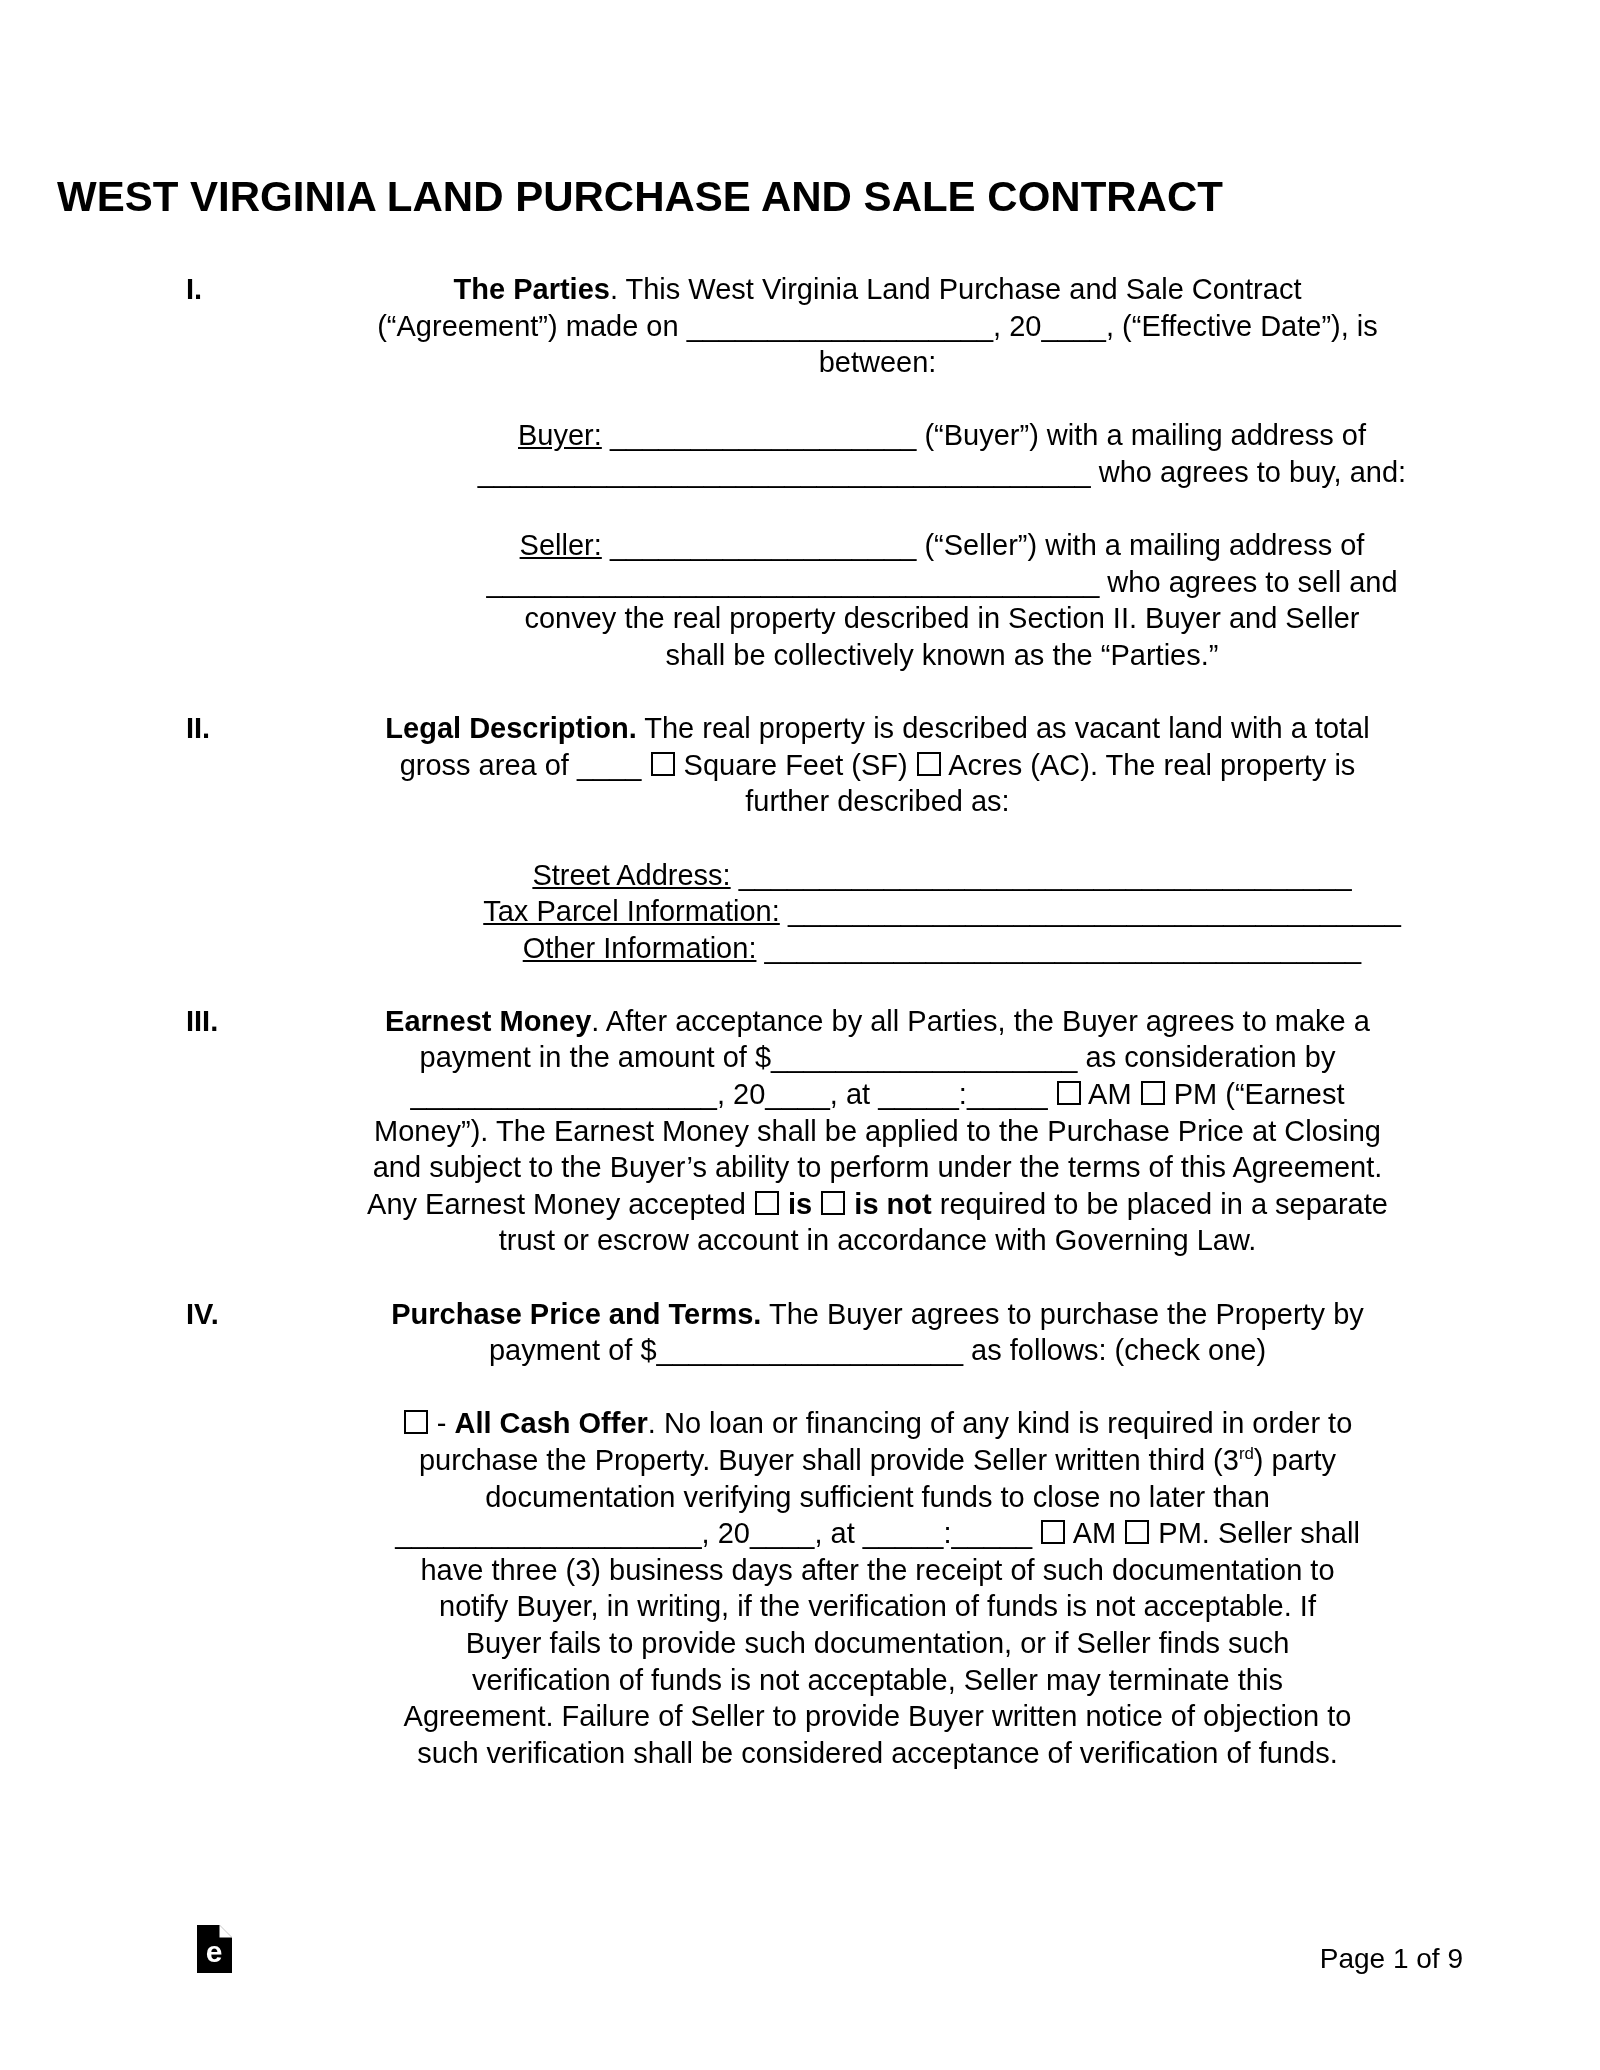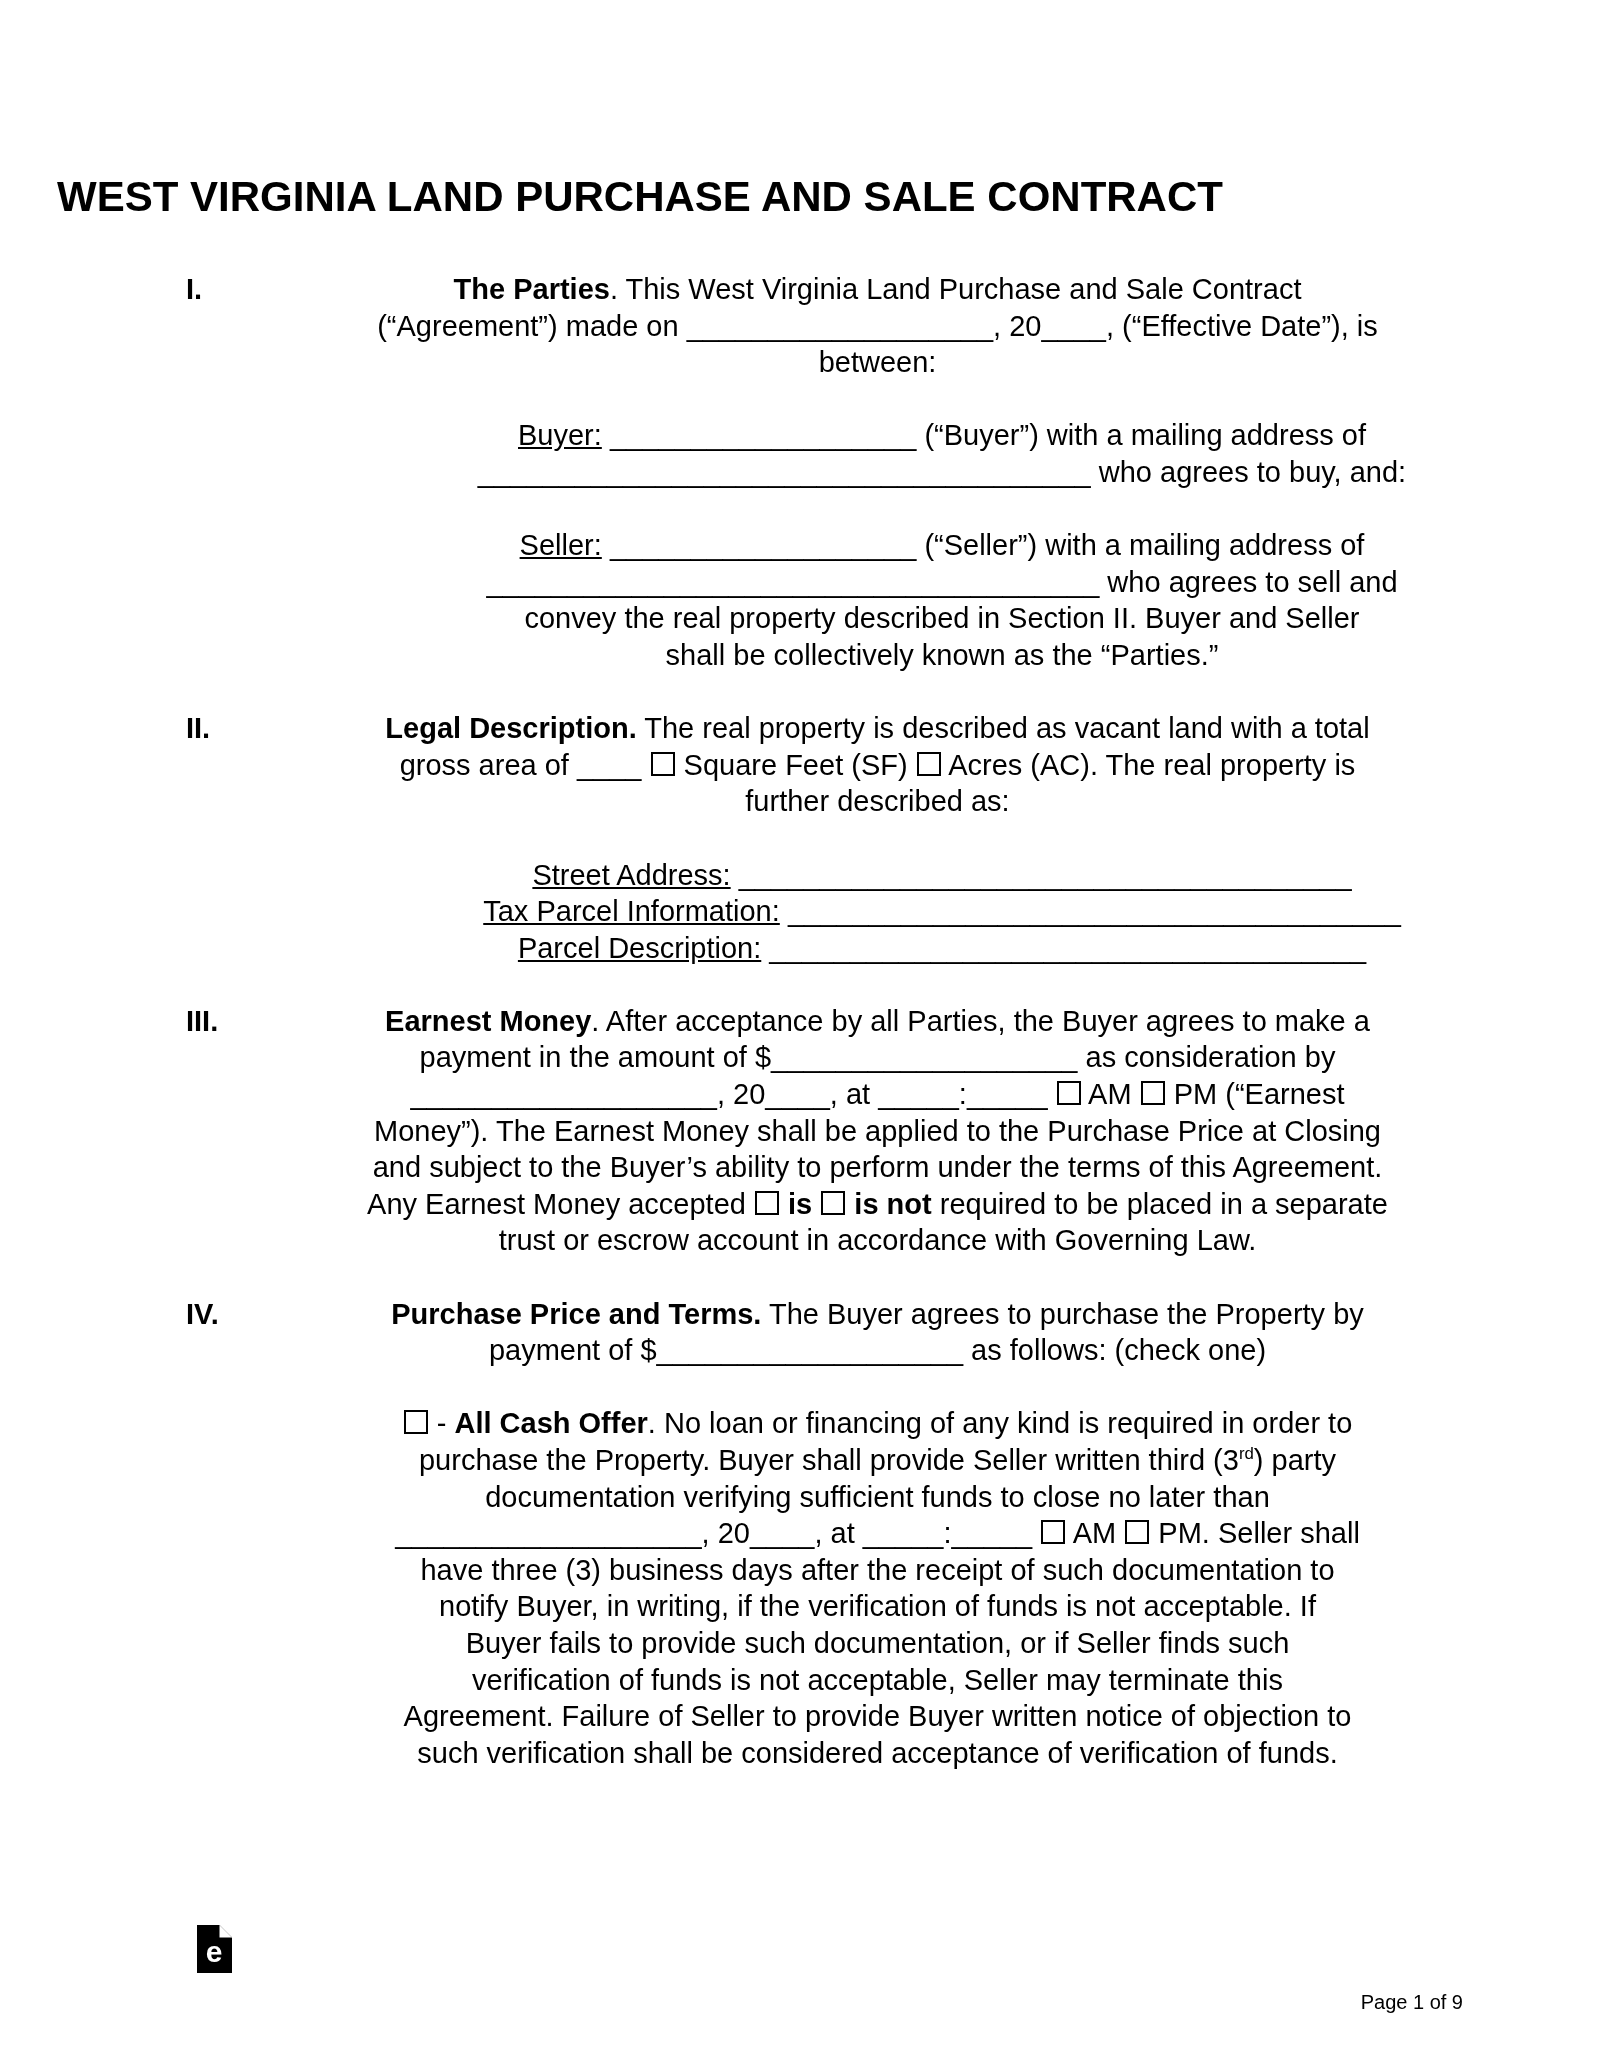--- a/index.html
+++ b/index.html
@@ -50,22 +50,22 @@
     vertical-align:-1px;
     margin:0 1px;
   }
   .footer-logo{
     position:absolute;
     left:197px;top:1925px;
     width:35px;height:48px;
   }
   .page-num{
     position:absolute;
-    top:1990px;right:137px;
-    font-size:20px;
+    top:1942px;right:137px;
+    font-size:28px;
     line-height:1.2;
   }
 </style>
 </head>
 <body>
 
 <div class="page">
 
   <h1 class="doc-title">WEST VIRGINIA LAND PURCHASE AND SALE CONTRACT</h1>
 
@@ -75,21 +75,21 @@
         <div class="sec-body">
           <p><span class="b">The Parties</span><span>. This West Virginia Land Purchase and Sale Contract</span><br><span>(“Agreement”) made on </span><span>___________________</span><span>, 20</span><span>____</span><span>, (“Effective Date”), is</span><br><span>between:</span></p>
           <p class="indent1"><span class="u">Buyer:</span><span> </span><span>___________________</span><span> (“Buyer”) with a mailing address of</span><br><span>______________________________________</span><span> who agrees to buy, and:</span></p>
           <p class="indent1"><span class="u">Seller:</span><span> </span><span>___________________</span><span> (“Seller”) with a mailing address of</span><br><span>______________________________________</span><span> who agrees to sell and</span><br><span>convey the real property described in Section II. Buyer and Seller</span><br><span>shall be collectively known as the “Parties.”</span></p>
         </div>
       </div>
       <div class="section">
         <div class="sec-num">II.</div>
         <div class="sec-body">
           <p><span class="b">Legal Description.</span><span> The real property is described as vacant land with a total</span><br><span>gross area of </span><span>____</span><span> </span><span class="cbx"></span><span> Square Feet (SF) </span><span class="cbx"></span><span> Acres (AC). The real property is</span><br><span>further described as:</span></p>
-          <p class="indent1"><span class="u">Street Address:</span><span> </span><span>______________________________________</span><br><span class="u">Tax Parcel Information:</span><span> </span><span>______________________________________</span><br><span class="u">Parcel Description:</span><span> </span><span>_____________________________________</span></p>
+          <p class="indent1"><span class="u">Street Address:</span><span> </span><span>______________________________________</span><br><span class="u">Tax Parcel Information:</span><span> </span><span>______________________________________</span><br><span class="u">Other Information:</span><span> </span><span>_____________________________________</span></p>
         </div>
       </div>
       <div class="section">
         <div class="sec-num">III.</div>
         <div class="sec-body">
           <p><span class="b">Earnest Money</span><span>. After acceptance by all Parties, the Buyer agrees to make a</span><br><span>payment in the amount of $</span><span>___________________</span><span> as consideration by</span><br><span>___________________</span><span>, 20</span><span>____</span><span>, at </span><span>_____</span><span>:</span><span>_____</span><span> </span><span class="cbx"></span><span> AM </span><span class="cbx"></span><span> PM (“Earnest</span><br><span>Money”). The Earnest Money shall be applied to the Purchase Price at Closing</span><br><span>and subject to the Buyer’s ability to perform under the terms of this Agreement.</span><br><span>Any Earnest Money accepted </span><span class="cbx"></span><span> </span><span class="b">is</span><span> </span><span class="cbx"></span><span> </span><span class="b">is not</span><span> required to be placed in a separate</span><br><span>trust or escrow account in accordance with Governing Law.</span></p>
         </div>
       </div>
       <div class="section">
         <div class="sec-num">IV.</div>

